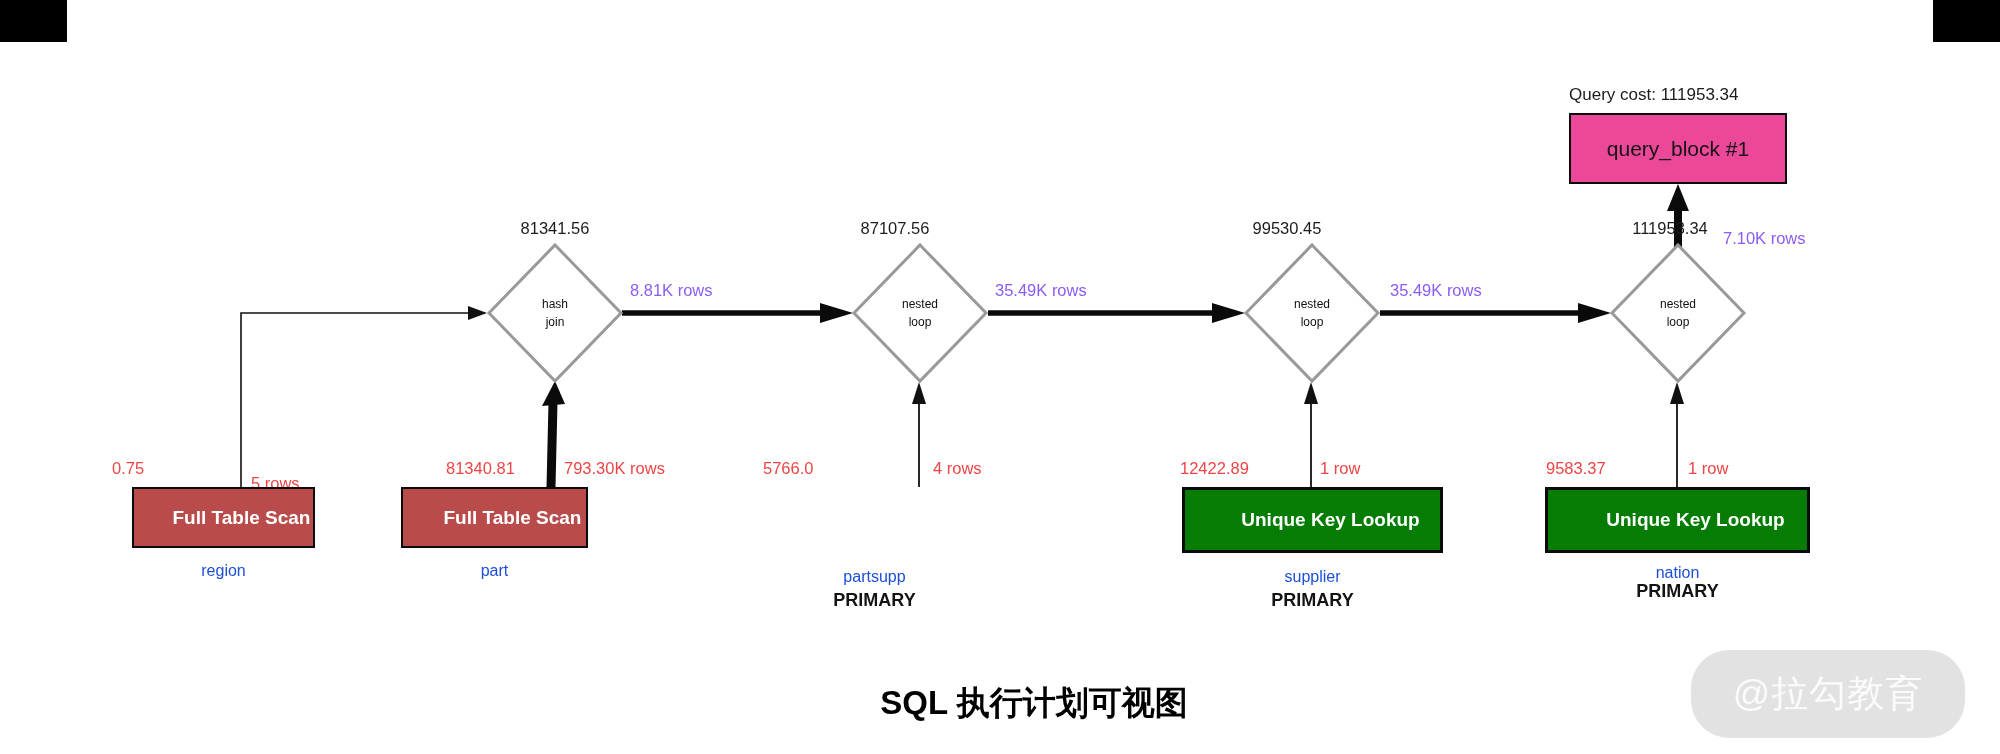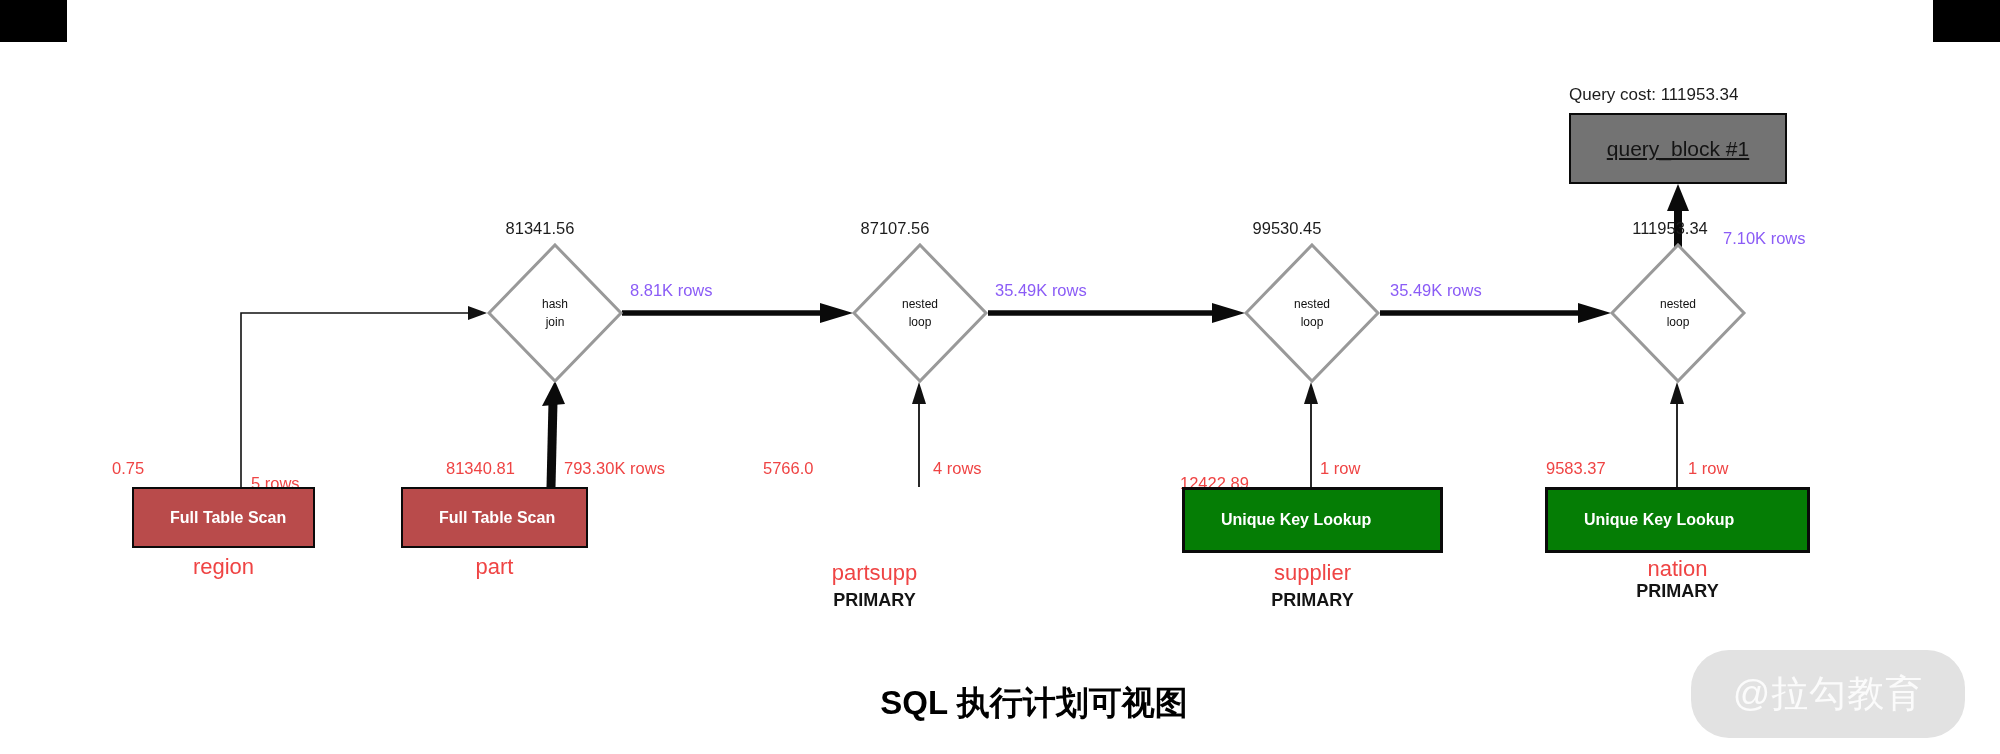--- a/index.html
+++ b/index.html
@@ -9,43 +9,43 @@
   }
   .corner{position:absolute;top:0;width:67px;height:42px;background:#000;}
   .corner.tl{left:0;}
   .corner.tr{left:1933px;}
   svg.wires{position:absolute;left:0;top:0;z-index:1;}
   .qcost{
     position:absolute;left:1569px;top:85px;font-size:17px;color:#1c1c1c;white-space:nowrap;z-index:2;
   }
   .qblock{
     position:absolute;left:1569px;top:113px;width:218px;height:71px;
-    background:#737373;border:2px solid #0a0a0a;box-sizing:border-box;
+    background:#ec4899;border:2px solid #0a0a0a;box-sizing:border-box;
     display:flex;align-items:center;justify-content:center;
-    font-size:21px;color:#141414;z-index:2;text-decoration:underline;
+    font-size:21px;color:#141414;z-index:2;
   }
   .cost-label{
     position:absolute;width:160px;text-align:center;font-size:16.5px;color:#1c1c1c;
     white-space:nowrap;z-index:3;
   }
   .rows-label{
     position:absolute;font-size:16.5px;color:#8b5cf6;white-space:nowrap;z-index:3;
   }
   .diamond-text{
     position:absolute;width:132px;text-align:center;font-size:12px;line-height:18px;
     color:#101010;z-index:2;
   }
   .op-box{
-    position:absolute;display:flex;align-items:center;
-    color:#ffffff;font-weight:bold;font-size:16px;white-space:nowrap;
+    position:absolute;display:flex;align-items:center;justify-content:center;
+    color:#ffffff;font-weight:bold;font-size:19px;white-space:nowrap;
     border:2px solid #0a0a0a;box-sizing:border-box;z-index:2;padding-left:36px;
   }
   .op-box.red{background:#b94b4b;height:61px;}
   .op-box.green{background:#057d05;height:66px;border-width:3px;}
-  .tbl-name{position:absolute;text-align:center;font-size:22px;color:#ef4444;z-index:2;}
+  .tbl-name{position:absolute;text-align:center;font-size:16px;color:#1d4ed8;z-index:2;margin-top:8px;}
   .key-label{position:absolute;text-align:center;font-size:18px;font-weight:bold;color:#141414;z-index:2;}
   .num{position:absolute;font-size:16.5px;color:#ef4444;white-space:nowrap;z-index:2;}
   .caption{
     position:absolute;left:834px;top:681px;width:400px;text-align:center;
     font-size:33px;font-weight:bold;color:#000;z-index:2;
   }
   .watermark{
     position:absolute;left:1691px;top:650px;width:274px;height:88px;border-radius:38px;
     background:#e2e2e2;display:flex;align-items:center;justify-content:center;
     font-size:37px;color:#fbfbfb;letter-spacing:1px;z-index:2;
@@ -92,21 +92,21 @@
     <polygon points="920,245 986,313 920,381 854,313" fill="#ffffff" stroke="#999999" stroke-width="3"></polygon>
     <polygon points="1312,245 1378,313 1312,381 1246,313" fill="#ffffff" stroke="#999999" stroke-width="3"></polygon>
     <polygon points="1678,245 1744,313 1678,381 1612,313" fill="#ffffff" stroke="#999999" stroke-width="3"></polygon>
   </svg>
 
   <div class="qcost">Query cost: 111953.34</div>
   <div class="qblock">
     <span>query_block #1</span>
   </div>
 
-  <div class="cost-label" style="left:460px;top:219px">81341.56</div>
+  <div class="cost-label" style="left:475px;top:219px">81341.56</div>
   <div class="cost-label" style="left:815px;top:219px">87107.56</div>
   <div class="cost-label" style="left:1207px;top:219px">99530.45</div>
   <div class="cost-label" style="left:1590px;top:219px">111953.34</div>
 
   <div class="diamond-text" style="left:489px;top:295px">
     <div>hash</div>
     <div>join</div>
   </div>
   <div class="diamond-text" style="left:854px;top:295px">
     <div>nested</div>
@@ -138,21 +138,21 @@
   <div class="op-box red" style="left:401px;top:487px;width:187px">
     <span>Full Table Scan</span>
   </div>
   <div class="tbl-name" style="left:401px;top:554px;width:187px">part</div>
 
   <div class="num" style="left:763px;top:459px">5766.0</div>
   <div class="num" style="left:933px;top:459px">4 rows</div>
   <div class="tbl-name" style="left:757px;top:560px;width:235px">partsupp</div>
   <div class="key-label" style="left:757px;top:590px;width:235px">PRIMARY</div>
 
-  <div class="num" style="left:1180px;top:474px">12422.89</div>
+  <div class="num" style="left:1180px;top:459px">12422.89</div>
   <div class="num" style="left:1320px;top:459px">1 row</div>
   <div class="op-box green" style="left:1182px;top:487px;width:261px">
     <span>Unique Key Lookup</span>
   </div>
   <div class="tbl-name" style="left:1182px;top:560px;width:261px">supplier</div>
   <div class="key-label" style="left:1182px;top:590px;width:261px">PRIMARY</div>
 
   <div class="num" style="left:1546px;top:459px">9583.37</div>
   <div class="num" style="left:1688px;top:459px">1 row</div>
   <div class="op-box green" style="left:1545px;top:487px;width:265px">

